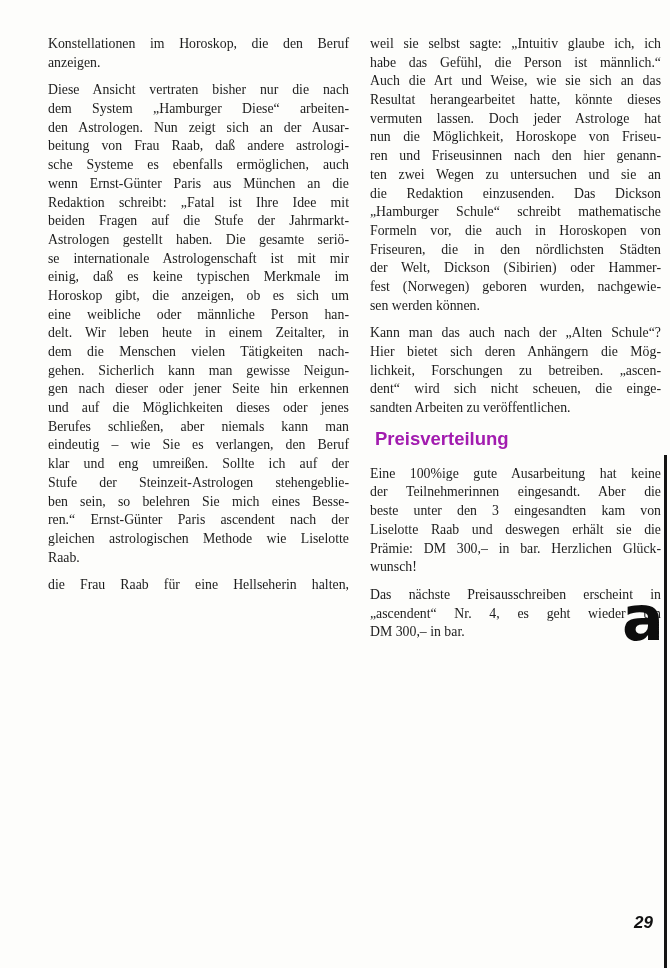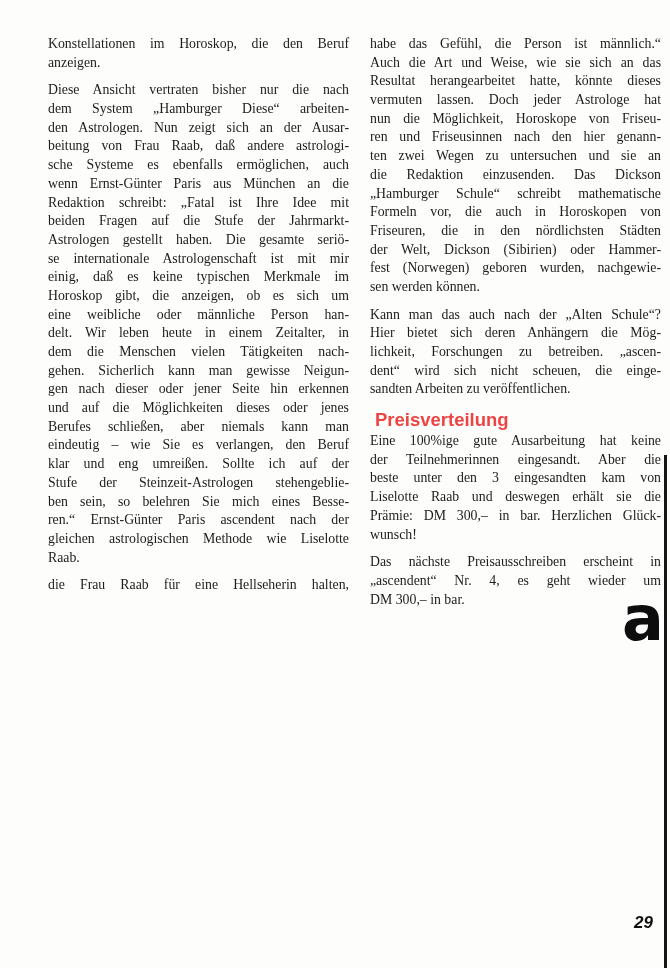--- a/index.html
+++ b/index.html
@@ -31,22 +31,22 @@
     text-align-last: justify;
     overflow: visible;
   }
   .para .line.last { text-align-last: left; }
   .para.cont .line.last { text-align-last: justify; }
   .section-heading {
     font-family: "Liberation Sans", sans-serif;
     font-weight: bold;
     font-size: 18.5px;
     line-height: 24px;
-    margin: 8px 0 0 5px;
-    color: #ef4444;
+    margin: 8px 0 14px 5px;
+    color: #a21caf;
   }
   .logo-a {
     position: absolute;
     left: 622px; top: 588px;
     width: 48px; height: 62px;
     font-family: "DejaVu Sans", sans-serif;
     font-weight: bold;
     font-size: 62px;
     line-height: 62px;
     color: #0d0d0d;
@@ -107,20 +107,21 @@
         <div class="line">gleichen astrologischen Methode wie Liselotte</div>
         <div class="line last">Raab.</div>
       </div>
     <div class="para cont">
         <div class="line last">die Frau Raab für eine Hellseherin halten,</div>
       </div>
   </div>
 
   <div class="col right">
     <div class="para">
+        <div class="line">weil sie selbst sagte: „Intuitiv glaube ich, ich</div>
         <div class="line">habe das Gefühl, die Person ist männlich.“</div>
         <div class="line">Auch die Art und Weise, wie sie sich an das</div>
         <div class="line">Resultat herangearbeitet hatte, könnte dieses</div>
         <div class="line">vermuten lassen. Doch jeder Astrologe hat</div>
         <div class="line">nun die Möglichkeit, Horoskope von Friseu-</div>
         <div class="line">ren und Friseusinnen nach den hier genann-</div>
         <div class="line">ten zwei Wegen zu untersuchen und sie an</div>
         <div class="line">die Redaktion einzusenden. Das Dickson</div>
         <div class="line">„Hamburger Schule“ schreibt mathematische</div>
         <div class="line">Formeln vor, die auch in Horoskopen von</div>

